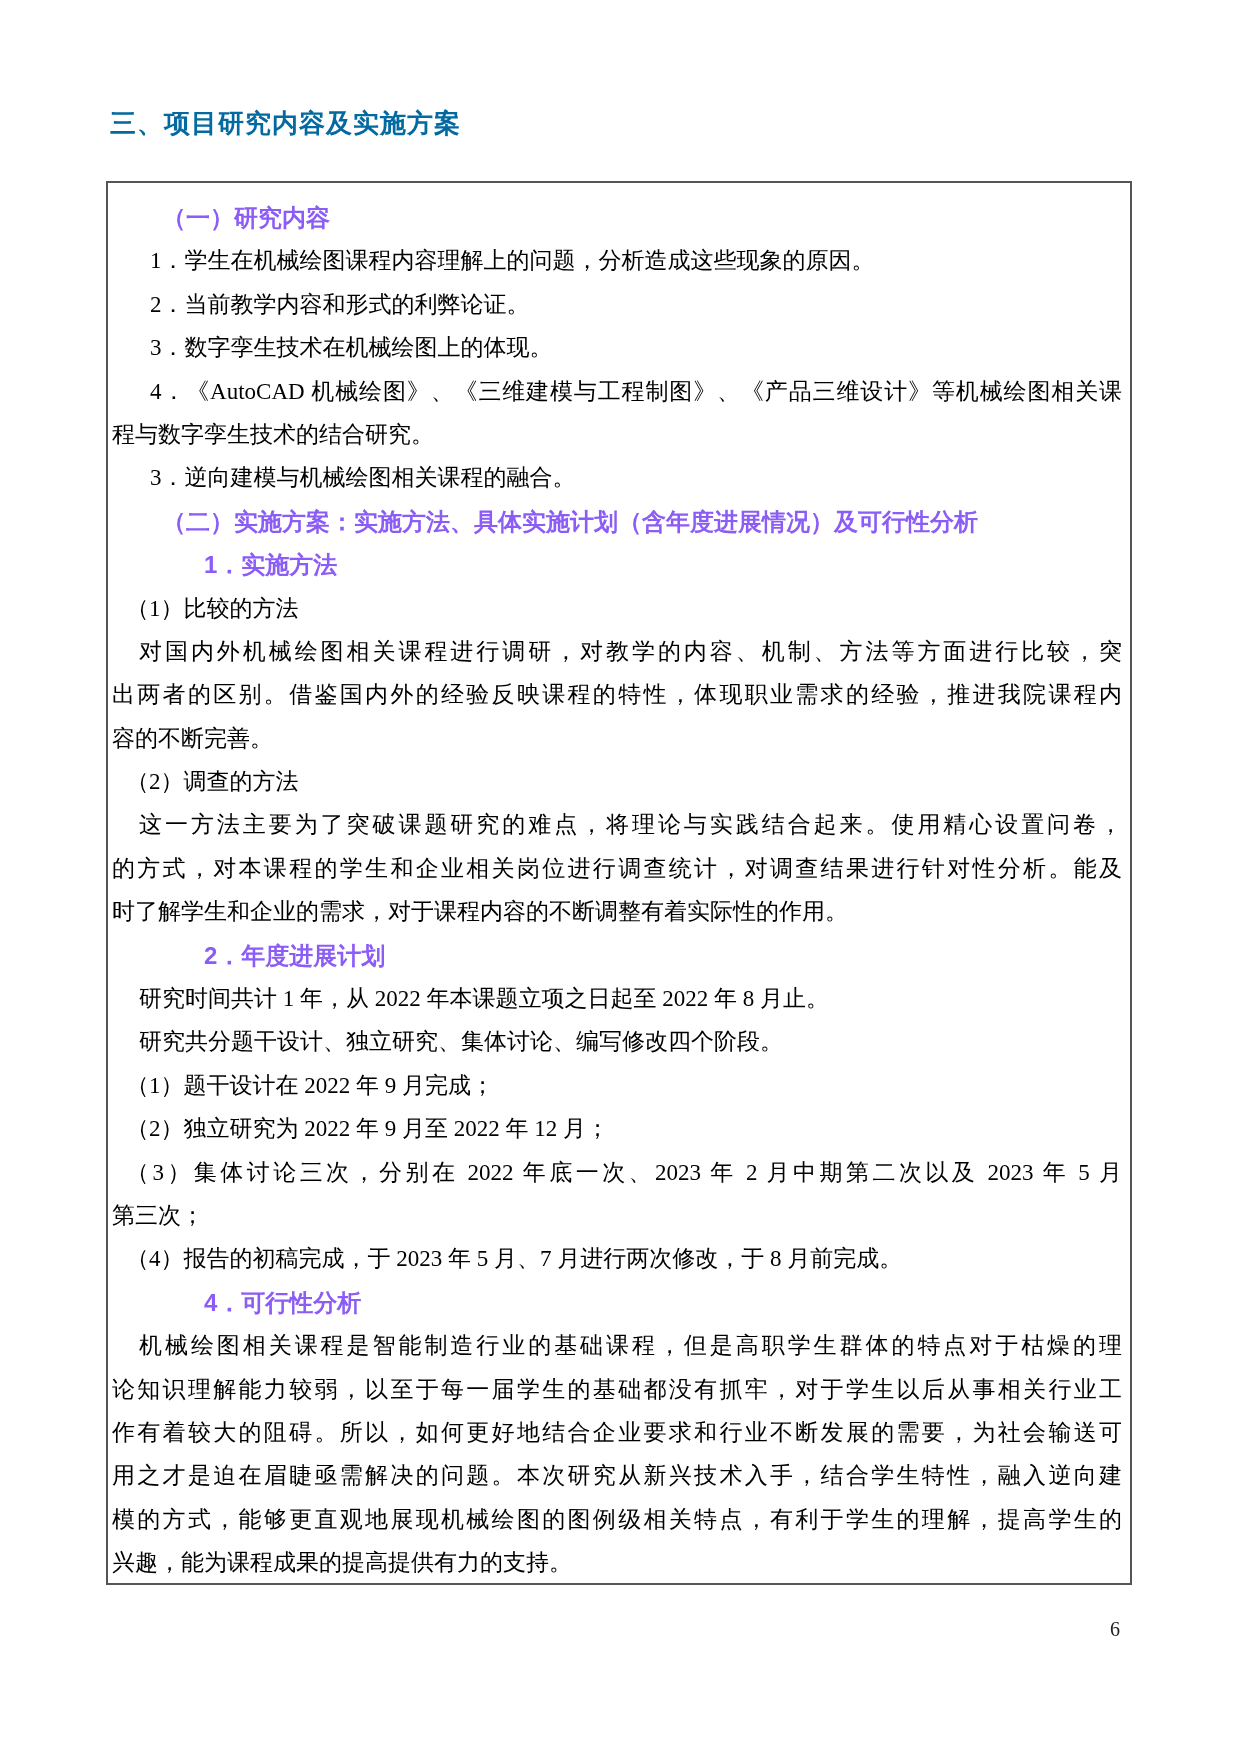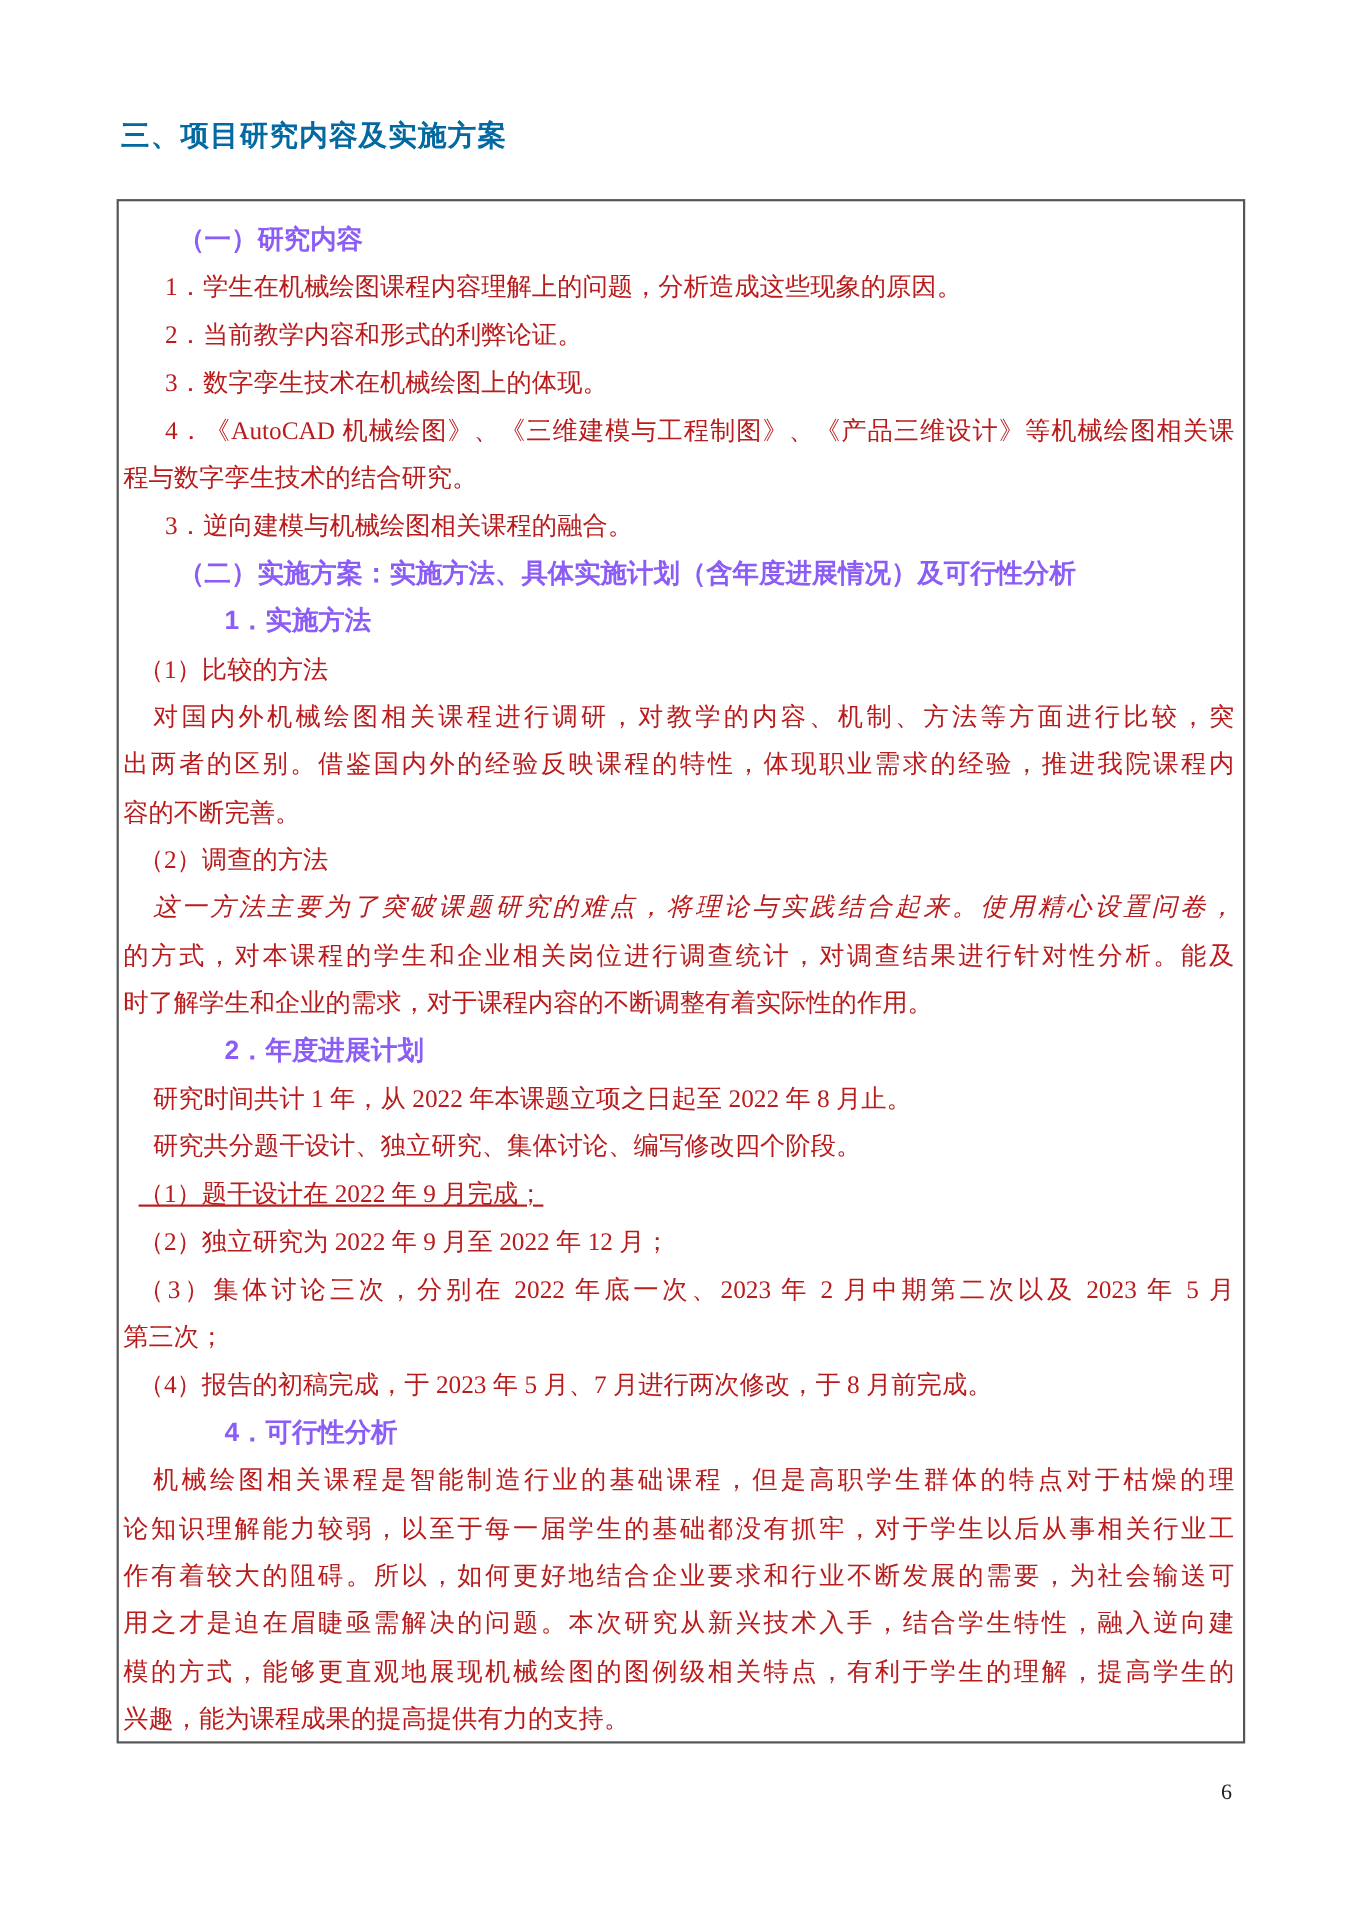--- a/index.html
+++ b/index.html
@@ -28,21 +28,21 @@
     box-sizing:border-box;
     padding:13px 8px 0 4px;
     overflow:hidden;
   }
   .line{
     height:43.4px;
     line-height:43.4px;
     font-size:23px;
     white-space:nowrap;
     overflow:hidden;
-    color:#b91c1c;
+    color:#000000;
   }
   .line.j{
     white-space:normal;
     text-align:justify;
     text-align-last:justify;
   }
   .line.h{
     font-family:"Liberation Sans","DejaVu Sans",sans-serif;
     font-weight:bold;
     font-size:24px;
@@ -70,27 +70,27 @@
       <div class="line j" style="padding-left: 38px;">4．《AutoCAD 机械绘图》、《三维建模与工程制图》、《产品三维设计》等机械绘图相关课</div>
       <div class="line" style="padding-left: 0px;">程与数字孪生技术的结合研究。</div>
       <div class="line" style="padding-left: 38px;">3．逆向建模与机械绘图相关课程的融合。</div>
       <div class="line h" style="padding-left: 2px;">（二）实施方案：实施方法、具体实施计划（含年度进展情况）及可行性分析</div>
       <div class="line h" style="padding-left: 44px;">1．实施方法</div>
       <div class="line" style="padding-left: 14px;">（1）比较的方法</div>
       <div class="line j" style="padding-left: 27px;">对国内外机械绘图相关课程进行调研，对教学的内容、机制、方法等方面进行比较，突</div>
       <div class="line j" style="padding-left: 0px;">出两者的区别。借鉴国内外的经验反映课程的特性，体现职业需求的经验，推进我院课程内</div>
       <div class="line" style="padding-left: 0px;">容的不断完善。</div>
       <div class="line" style="padding-left: 14px;">（2）调查的方法</div>
-      <div class="line j" style="padding-left: 27px; font-style: italic;">这一方法主要为了突破课题研究的难点，将理论与实践结合起来。使用精心设置问卷，</div>
+      <div class="line j" style="padding-left: 27px;">这一方法主要为了突破课题研究的难点，将理论与实践结合起来。使用精心设置问卷，</div>
       <div class="line j" style="padding-left: 0px;">的方式，对本课程的学生和企业相关岗位进行调查统计，对调查结果进行针对性分析。能及</div>
       <div class="line" style="padding-left: 0px;">时了解学生和企业的需求，对于课程内容的不断调整有着实际性的作用。</div>
       <div class="line h" style="padding-left: 44px;">2．年度进展计划</div>
       <div class="line" style="padding-left: 27px;">研究时间共计 1 年，从 2022 年本课题立项之日起至 2022 年 8 月止。</div>
       <div class="line" style="padding-left: 27px;">研究共分题干设计、独立研究、集体讨论、编写修改四个阶段。</div>
-      <div class="line" style="padding-left: 14px; text-decoration: underline;">（1）题干设计在 2022 年 9 月完成；</div>
+      <div class="line" style="padding-left: 14px;">（1）题干设计在 2022 年 9 月完成；</div>
       <div class="line" style="padding-left: 14px;">（2）独立研究为 2022 年 9 月至 2022 年 12 月；</div>
       <div class="line j" style="padding-left: 14px;">（3）集体讨论三次，分别在 2022 年底一次、2023 年 2 月中期第二次以及 2023 年 5 月</div>
       <div class="line" style="padding-left: 0px;">第三次；</div>
       <div class="line" style="padding-left: 14px;">（4）报告的初稿完成，于 2023 年 5 月、7 月进行两次修改，于 8 月前完成。</div>
       <div class="line h" style="padding-left: 44px;">4．可行性分析</div>
       <div class="line j" style="padding-left: 27px;">机械绘图相关课程是智能制造行业的基础课程，但是高职学生群体的特点对于枯燥的理</div>
       <div class="line j" style="padding-left: 0px;">论知识理解能力较弱，以至于每一届学生的基础都没有抓牢，对于学生以后从事相关行业工</div>
       <div class="line j" style="padding-left: 0px;">作有着较大的阻碍。所以，如何更好地结合企业要求和行业不断发展的需要，为社会输送可</div>
       <div class="line j" style="padding-left: 0px;">用之才是迫在眉睫亟需解决的问题。本次研究从新兴技术入手，结合学生特性，融入逆向建</div>
       <div class="line j" style="padding-left: 0px;">模的方式，能够更直观地展现机械绘图的图例级相关特点，有利于学生的理解，提高学生的</div>

